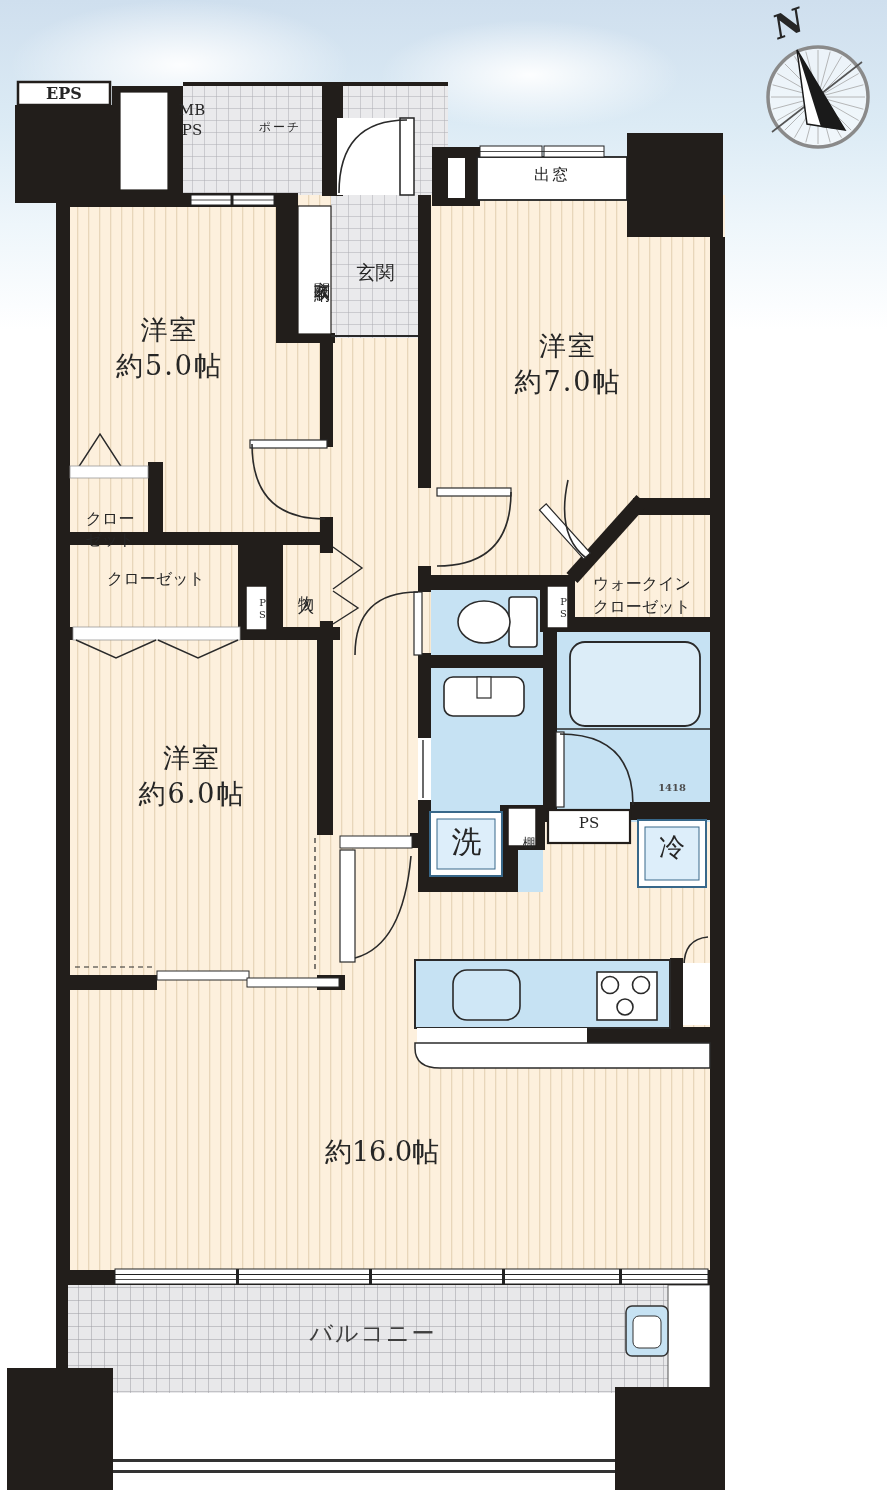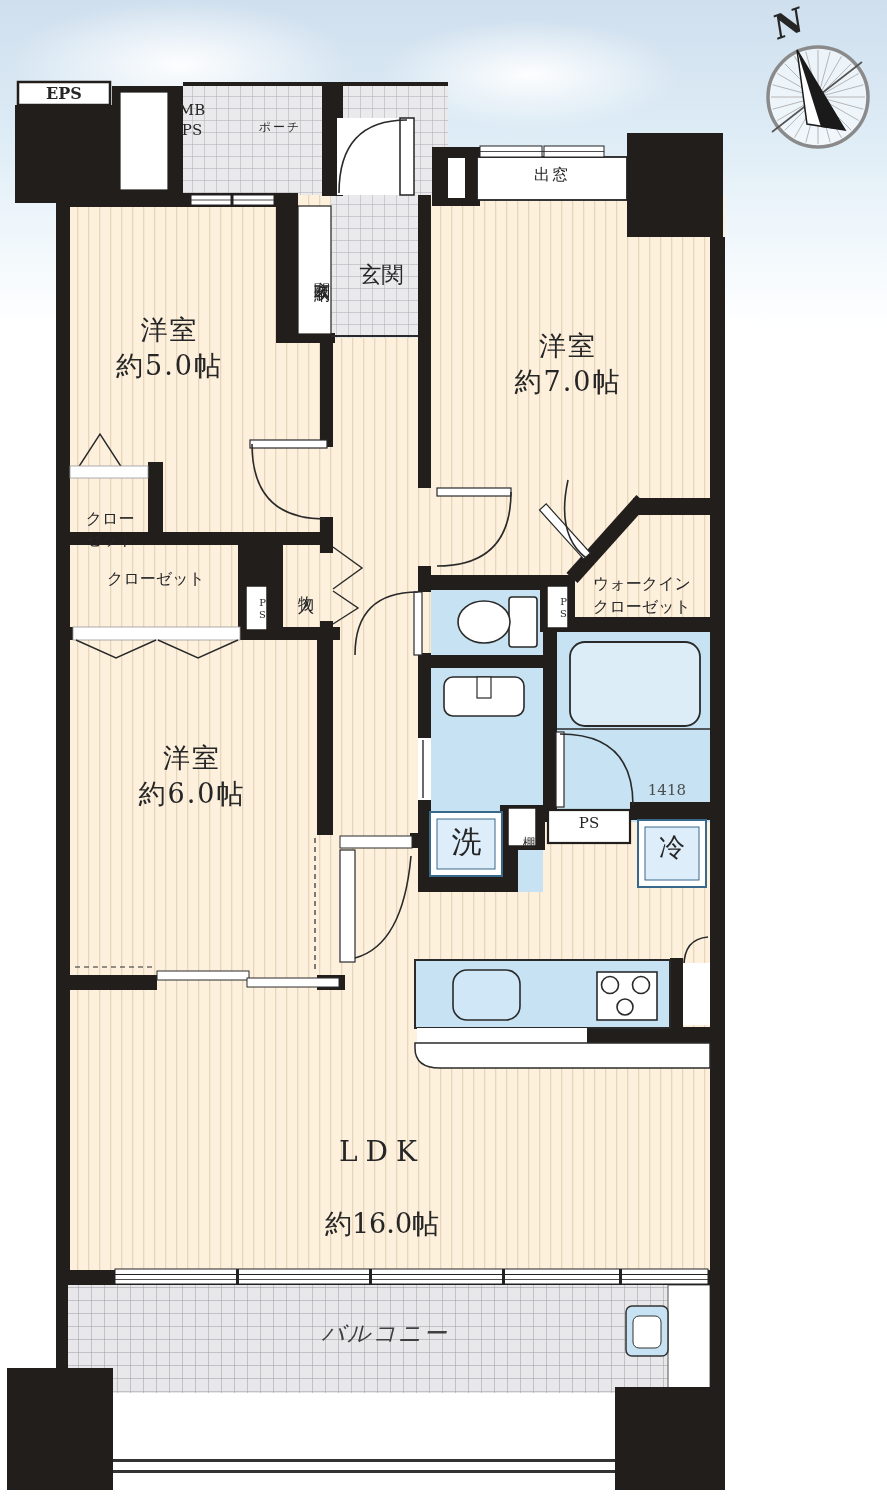--- a/index.html
+++ b/index.html
@@ -247,40 +247,39 @@
       <polygon points="797,50 845,130 807,124" fill="#ffffff" stroke="#1a1a1a" stroke-width="1.5"></polygon>
       <polygon points="797,50 845,130 821,127" fill="#1a1a1a"></polygon>
     </g>
   </svg>
 
   <div class="lbl" style="left:18px;top:82px;width:92px;height:23px;font-size:16px;line-height:23px;font-weight:bold;">EPS</div>
   <div class="lbl" style="left:120px;top:101px;width:48px;font-size:15px;margin-left:48px;">MB
 PS</div>
   <div class="lbl" style="left:200px;top:120px;width:160px;font-size:12px;letter-spacing:2px;">ポーチ</div>
   <div class="lbl vt" style="left:300px;top:212px;width:30px;height:120px;font-size:16px;">玄関収納</div>
-  <div class="lbl" style="left:333px;top:260px;width:97px;font-size:22px;">玄関</div>
+  <div class="lbl" style="left:333px;top:260px;width:85px;font-size:19px;">玄関</div>
   <div class="lbl" style="left:487px;top:164px;width:130px;font-size:16px;letter-spacing:2px;">出窓</div>
   <div class="lbl" style="left:62px;top:312px;width:215px;font-size:27px;letter-spacing:2px;">洋室
 約5.0帖</div>
   <div class="lbl" style="left:438px;top:328px;width:260px;font-size:27px;letter-spacing:2px;">洋室
 約7.0帖</div>
   <div class="lbl" style="left:72px;top:508px;width:76px;font-size:16px;">クロー
 ゼット</div>
   <div class="lbl" style="left:70px;top:568px;width:172px;font-size:16px;">クローゼット</div>
   <div class="lbl vt" style="left:288px;top:549px;width:26px;height:72px;font-size:16px;">物入</div>
   <div class="lbl vt" style="left:246px;top:590px;width:21px;height:38px;font-size:10px;letter-spacing:1px;">PS</div>
   <div class="lbl vt" style="left:547px;top:589px;width:21px;height:38px;font-size:10px;letter-spacing:1px;">PS</div>
   <div class="lbl" style="left:576px;top:572px;width:132px;font-size:16px;line-height:1.45;">ウォークイン
 クローゼット</div>
   <div class="lbl" style="left:62px;top:740px;width:260px;font-size:27px;letter-spacing:2px;">洋室
 約6.0帖</div>
-  <div class="lbl" style="left:600px;top:781px;width:100px;font-size:15px;color:#4c4c4c;text-align:right;padding-right:14px;box-sizing:border-box;">1418</div>
+  <div class="lbl" style="left:600px;top:781px;width:100px;font-size:10px;color:#4c4c4c;text-align:right;padding-right:14px;box-sizing:border-box;font-weight:bold;">1418</div>
   <div class="lbl" style="left:433px;top:822px;width:67px;font-size:30px;">洗</div>
   <div class="lbl vt" style="left:509px;top:813px;width:26px;height:28px;font-size:12.5px;">棚</div>
   <div class="lbl" style="left:548px;top:814px;width:82px;font-size:15px;">PS</div>
   <div class="lbl" style="left:639px;top:830px;width:66px;font-size:26px;">冷</div>
   <div class="lbl" style="left:267px;top:1098px;width:230px;font-size:27px;">
-    <span class="ls8" style="font-size:28px;">LDK</span>
     <span class="blk">約16.0帖</span>
   </div>
-  <div class="lbl" style="left:305px;top:1318px;width:160px;font-size:23px;color:#3f3f3f;letter-spacing:2px;font-style:italic;">バルコニー</div>
+  <div class="lbl" style="left:293px;top:1318px;width:160px;font-size:23px;color:#3f3f3f;letter-spacing:2px;">バルコニー</div>
   <div class="lbl" style="left:762px;top:2px;width:54px;height:46px;font-size:33px;font-weight:bold;font-style:italic;transform:rotate(-20deg);">N</div>
 </div>
 
 </body></html>

